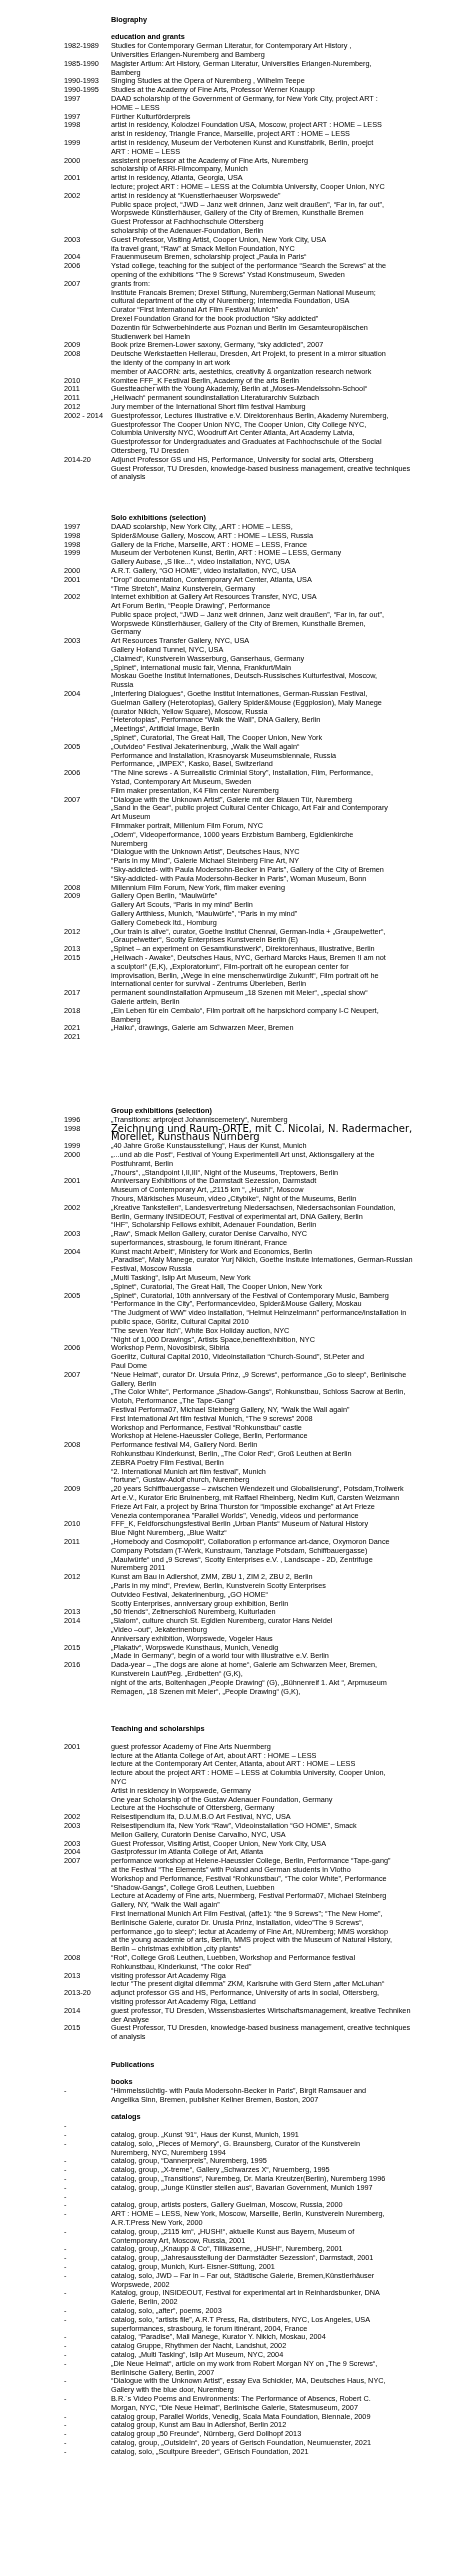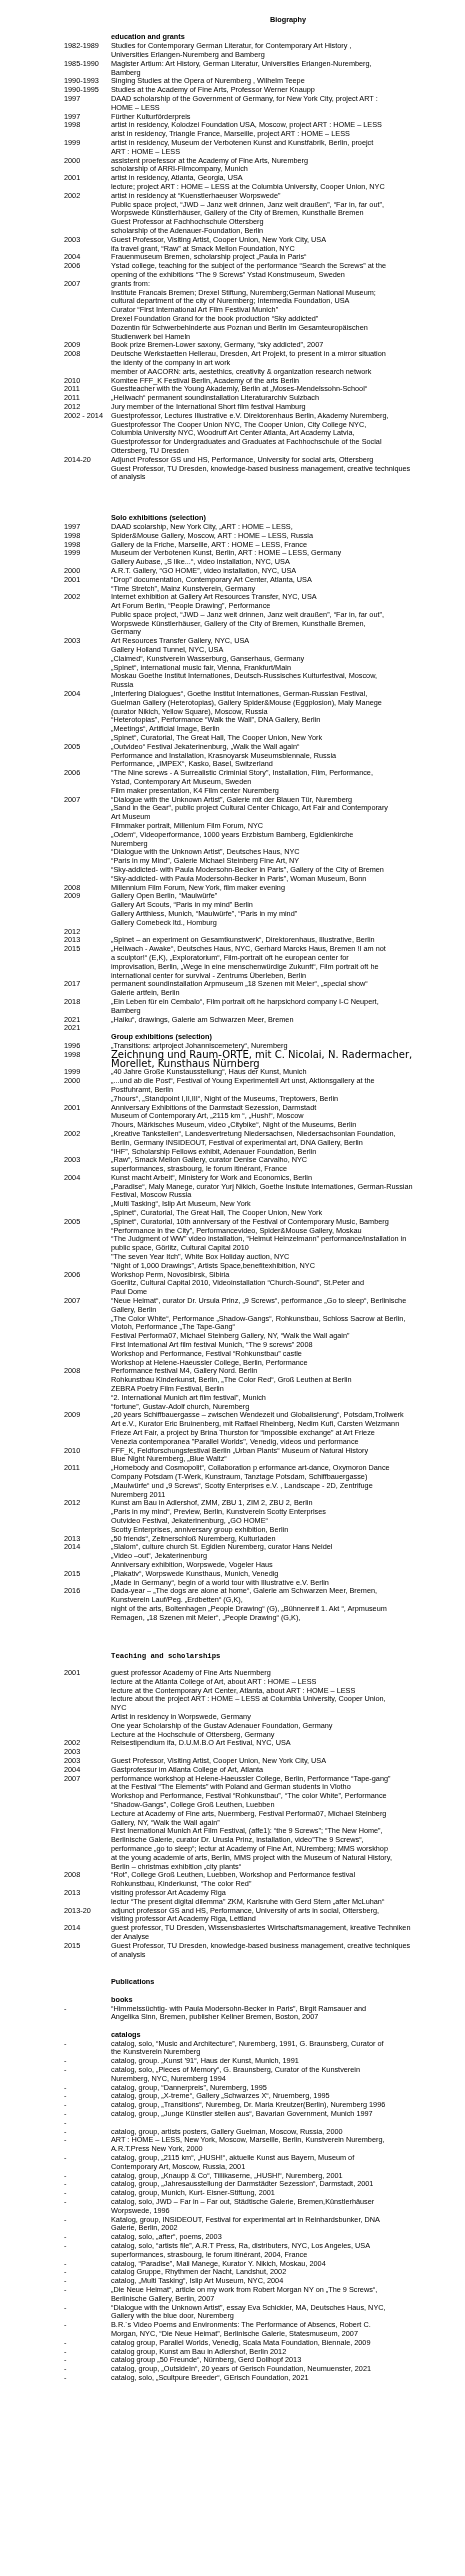--- a/index.html
+++ b/index.html
@@ -3,32 +3,32 @@
 <meta charset="utf-8">
 <style>
   html,body{margin:0;padding:0;background:#ffffff;}
   .page{
     width:465px;height:2576px;box-sizing:border-box;
     padding:16px 0 0 64px;overflow:hidden;background:#ffffff;
     font-family:"Liberation Sans","DejaVu Sans",sans-serif;
     font-size:7.3px;line-height:8.8px;color:#000000;
     -webkit-font-smoothing:antialiased;
   }
-  .title{font-weight:bold;margin-left:47px;margin-bottom:8.7px;text-align:center;}
+  .title{font-weight:bold;margin-left:47px;margin-bottom:8.7px;}
   .heading{font-weight:bold;margin-left:47px;}
   .subheading{font-weight:bold;margin-left:47px;margin-top:8.7px;}
   .row{display:flex;align-items:flex-start;}
   .year{width:47px;flex:none;white-space:nowrap;}
   .text{width:302px;flex:none;}
   .line{min-height:8.8px;}
   .alt-font{font-family:"DejaVu Sans",sans-serif;font-size:10px;}
   .cv-section.solo{margin-top:32px;}
-  .cv-section.group{}
+  .cv-section.group{margin-top:65px;}
   .cv-section.teaching{margin-top:29px;}
-  .cv-section.teaching > .heading{margin-bottom:8.7px;font-family:Liberation Mono, monospace;}
+  .cv-section.teaching > .heading{margin-bottom:8.7px;}
   .cv-section.publications{margin-top:19px;}
   .cv-section.publications > .heading{margin-bottom:8.7px;}
 </style>
 </head>
 <body>
 
 <div class="page">
   <div class="title">Biography</div>
   <div>
       <section class="cv-section education">
@@ -312,20 +312,24 @@
           <div class="year">2009</div>
           <div class="text">
             <div class="line">Gallery Open Berlin, “Maulwürfe”</div>
             <div class="line">Gallery Art  Scouts, “Paris in my mind” Berlin</div>
             <div class="line"><span>Gallery </span><span style="">Artthiess</span><span>, Munich, “Maulwürfe”, “Paris in my mind”</span></div>
             <div class="line">Gallery Comebeck ltd., Homburg</div>
           </div>
         </div>
         <div class="row">
           <div class="year">2012</div>
+          <div class="text">
+            <div class="line">„Our train is alive“, curator, Goethe Institut Chennai, German-India +  „Graupelwetter“,</div>
+            <div class="line">„Graupelwetter“, Scotty Enterprises Kunstverein Berlin (E)</div>
+          </div>
         </div>
         <div class="row">
           <div class="year">2013</div>
           <div class="text">
             <div class="line">„Spinet – an experiment on Gesamtkunstwerk“, Direktorenhaus, Illustrative, Berlin</div>
           </div>
         </div>
         <div class="row">
           <div class="year">2015</div>
           <div class="text">
@@ -543,20 +547,24 @@
           </div>
         </div>
         <div class="row">
           <div class="year">2002</div>
           <div class="text">
             <div class="line">Reisestipendium ifa, D.U.M.B.O Art Festival, NYC, USA</div>
           </div>
         </div>
         <div class="row">
           <div class="year">2003</div>
+          <div class="text">
+            <div class="line">Reisestipendium ifa, New York  “Raw”, Videoinstallation “GO HOME”, Smack</div>
+            <div class="line">Mellon Gallery, Curatorin Denise Carvalho, NYC, USA</div>
+          </div>
         </div>
         <div class="row">
           <div class="year">2003</div>
           <div class="text">
             <div class="line">Guest Professor, Visiting Artist, Cooper Union, New York City, USA</div>
           </div>
         </div>
         <div class="row">
           <div class="year">2004</div>
           <div class="text">
@@ -621,24 +629,20 @@
         <div class="row">
           <div class="year">-</div>
           <div class="text">
             <div class="line">“Himmelssüchtig- with Paula Modersohn-Becker in Paris”, Birgit Ramsauer and</div>
             <div class="line">Angelika Sinn, Bremen, publisher Kellner Bremen, Boston, 2007</div>
           </div>
         </div>
         <div class="subheading">catalogs</div>
         <div class="row">
           <div class="year">-</div>
-          <div class="text">
-            <div class="line">catalog, solo, “Music and Architecture”, Nuremberg, 1991, G. Braunsberg, Curator of</div>
-            <div class="line">the Kunstverein Nuremberg</div>
-          </div>
         </div>
         <div class="row">
           <div class="year">-</div>
           <div class="text">
             <div class="line">catalog, group. „Kunst ’91“, Haus der Kunst, Munich, 1991</div>
           </div>
         </div>
         <div class="row">
           <div class="year">-</div>
           <div class="text">
@@ -708,21 +712,21 @@
         <div class="row">
           <div class="year">-</div>
           <div class="text">
             <div class="line">catalog, group, Munich, Kurt- Eisner-Stiftung, 2001</div>
           </div>
         </div>
         <div class="row">
           <div class="year">-</div>
           <div class="text">
             <div class="line">catalog, solo, JWD – Far in – Far out, Städtische Galerie, Bremen,Künstlerhäuser</div>
-            <div class="line">Worpswede, 1996</div>
+            <div class="line">Worpswede, 2002</div>
           </div>
         </div>
         <div class="row">
           <div class="year">-</div>
           <div class="text">
             <div class="line">Katalog, group, INSIDEOUT, Festival for experimental art in Reinhardsbunker, DNA</div>
             <div class="line">Galerie, Berlin, 2002</div>
           </div>
         </div>
         <div class="row">

